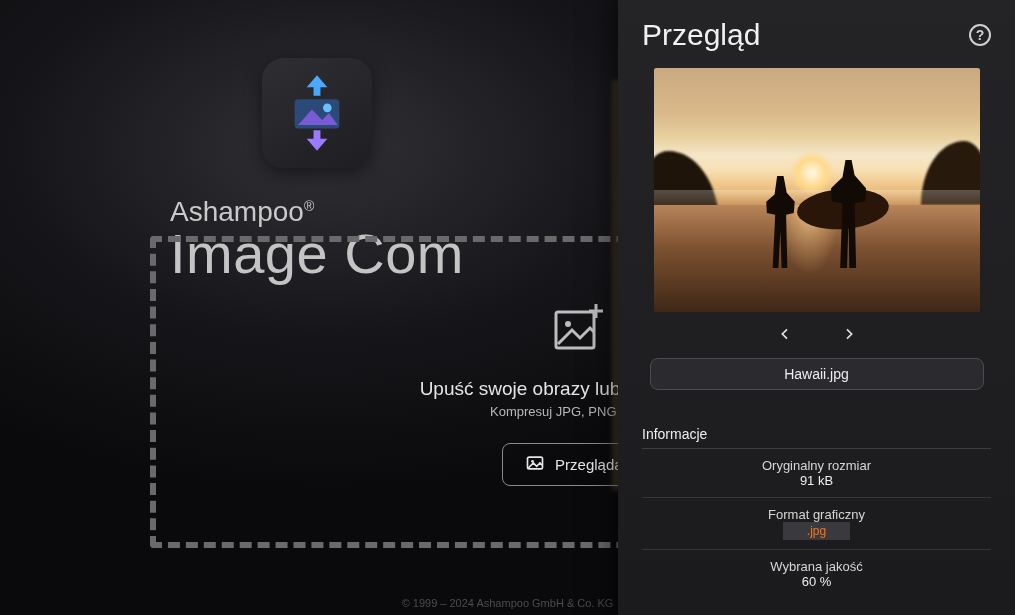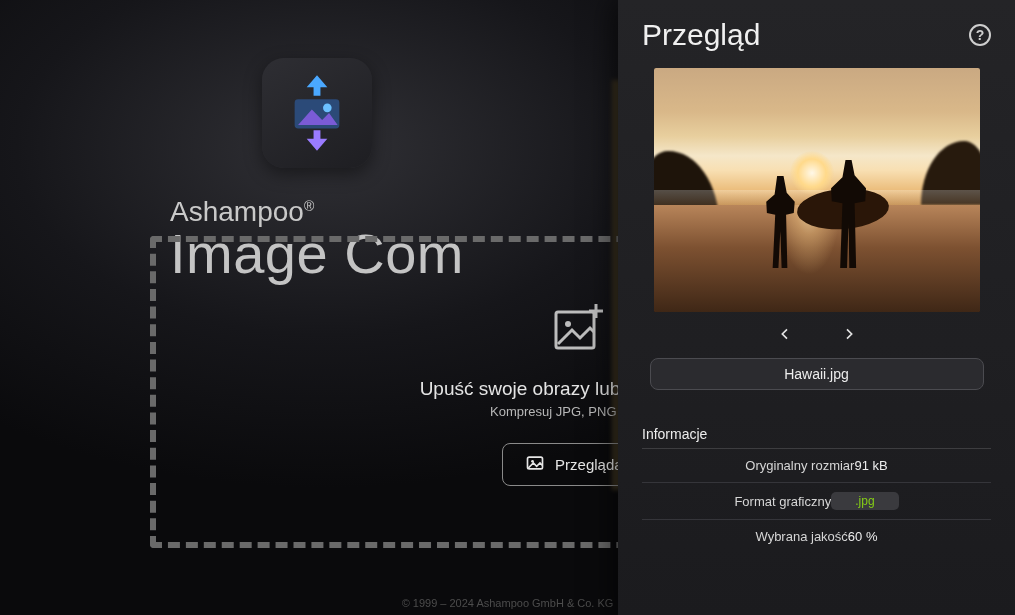--- a/index.html
+++ b/index.html
@@ -101,24 +101,24 @@
     .nav-arrows { display:flex; justify-content:center; gap:44px; margin: 12px 0 14px; }
     .nav-arrows .arrow { width:20px; height:20px; color:#e2e2e2; cursor:pointer; display:flex; align-items:center; justify-content:center; }
 
     .file-chip {
       align-self: center; width: 334px; padding: 7px 0; text-align:center;
       border: 1px solid #4b4b50; border-radius: 8px; background:#2b2b2f;
       color:#ededed; font-size:14px;
     }
 
     .section-title { margin-top: 36px; font-size: 14px; color:#ededed; padding-bottom: 6px; border-bottom:1px solid #3d3d40; }
-    .info-row { display:flex; justify-content:center; align-items:center;
-      font-size:13px; color:#d6d6d6; padding:9px 0; border-bottom:1px solid #35353a; }
+    .info-row { display:flex; justify-content:flex-start; align-items:center;
+      font-size:13px; color:#d6d6d6; padding:9px 0; border-bottom:1px solid #35353a;flex-direction:column; }
     .info-row .val { color:#ededed; }
-    .badge { background:#3a3a3e; border-radius:5px; padding:2px 24px; font-size:12px; color:#84cc16; }
+    .badge { background:#3a3a3e; border-radius:0; padding:2px 24px; font-size:12px; color:#f97316; }
   </style>
 </head>
 <body>
 
 <div class="main">
 
   <div class="brand">
     <div class="app-icon">
       <svg viewBox="0 0 100 100" width="86" height="86">
         <path d="M50 6 L38 20 L46 20 L46 30 L54 30 L54 20 L62 20 Z" fill="#4aa8ff"></path>

